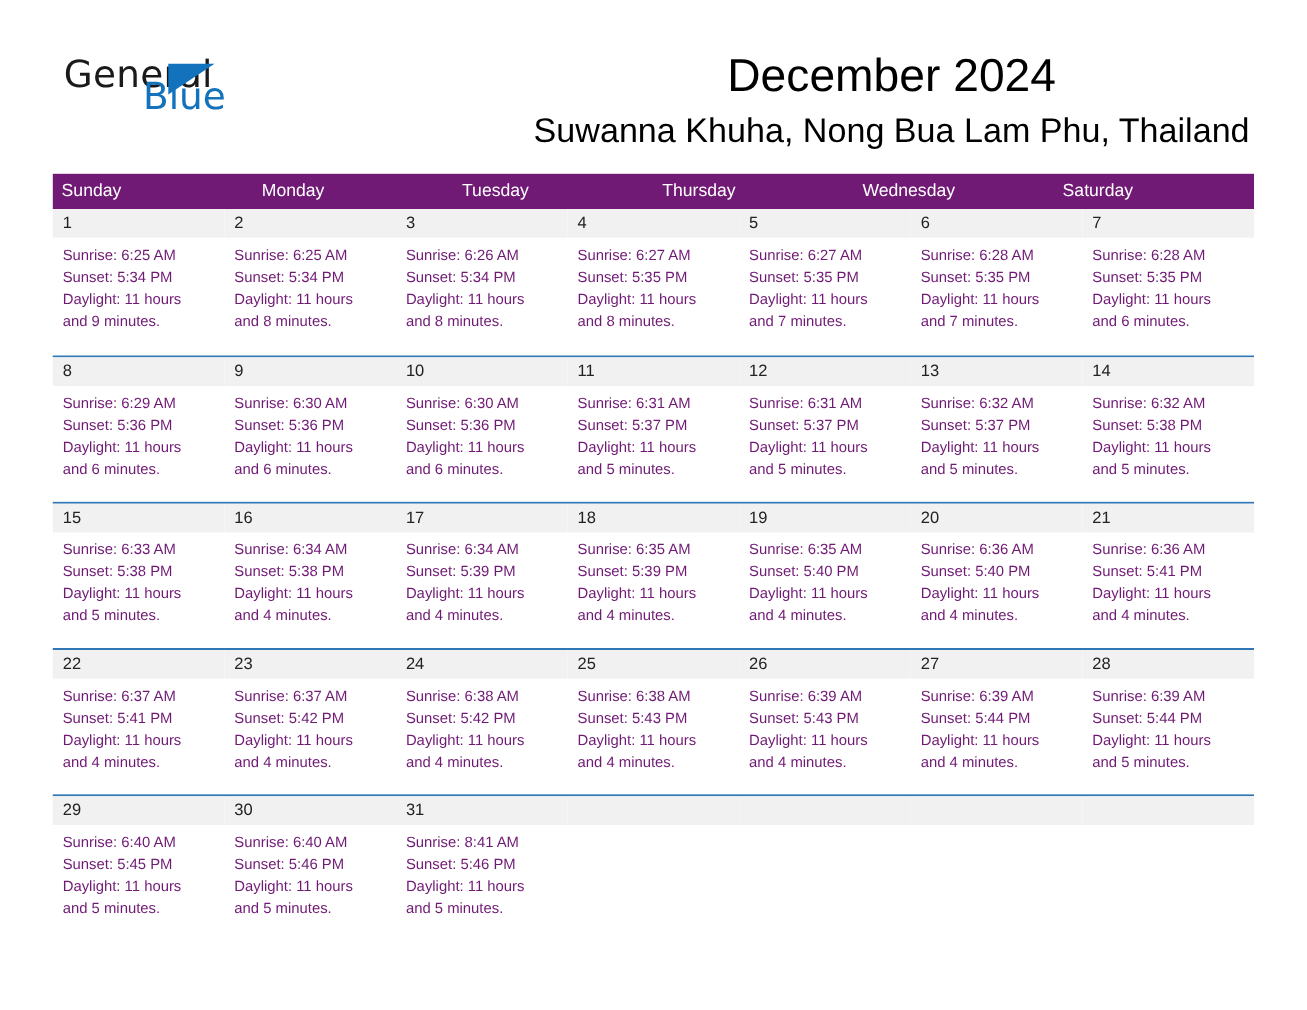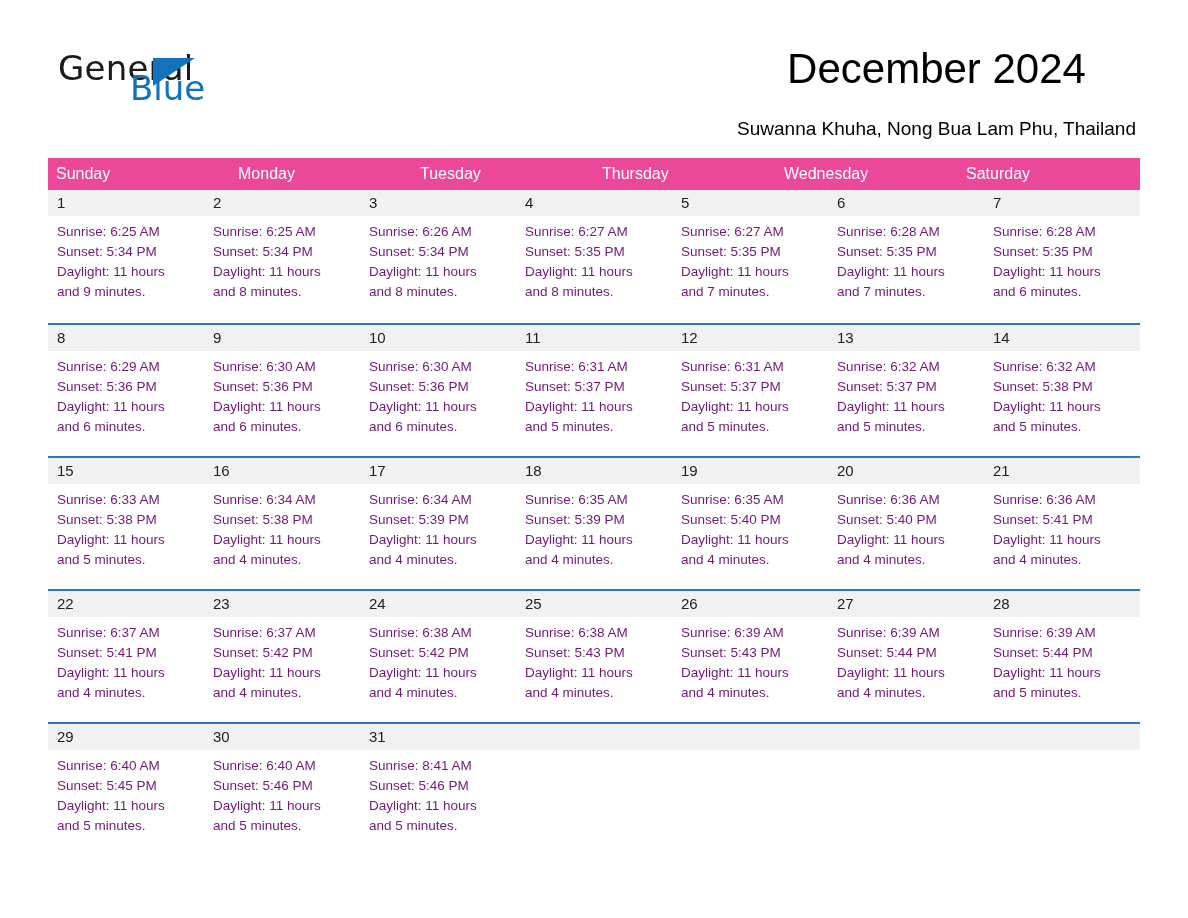--- a/index.html
+++ b/index.html
@@ -75,39 +75,39 @@
     text-align: center;
   }
   .cal-title {
     font-size: 42px;
     font-weight: 400;
     color: #000000;
     line-height: 50px;
     white-space: nowrap;
   }
   .cal-subtitle {
-    margin-top: 20px;
-    font-size: 19px;
+    margin-top: 10px;
+    font-size: 31px;
     font-weight: 400;
     color: #000000;
     line-height: 30px;
     white-space: nowrap;
   }
 
   
   .calendar {
     position: absolute;
     left: 48px;
     top: 158px;
     width: 1092px;
   }
 
   .weekday-row {
     display: flex;
-    background: #ec4899;
+    background: #701a75;
     height: 32px;
   }
   .weekday {
     flex: 1 1 0;
     color: #ffffff;
     font-size: 16px;
     line-height: 32px;
     padding-left: 8px;
     box-sizing: border-box;
     white-space: nowrap;

